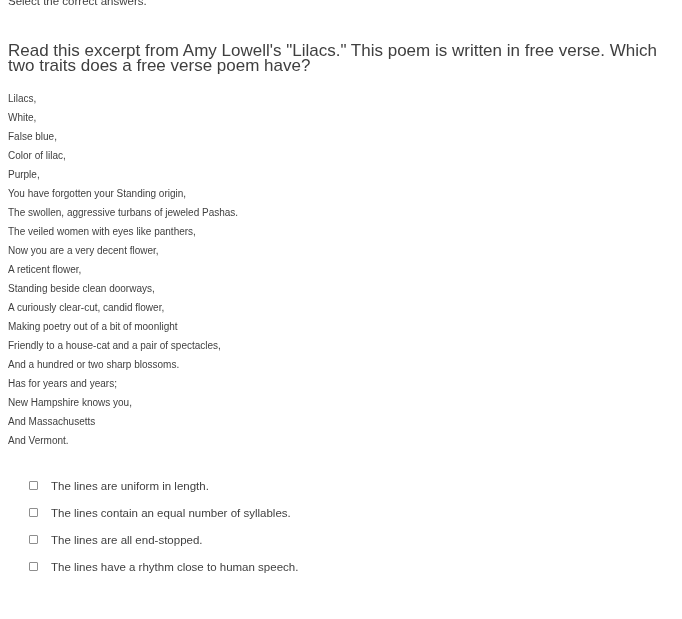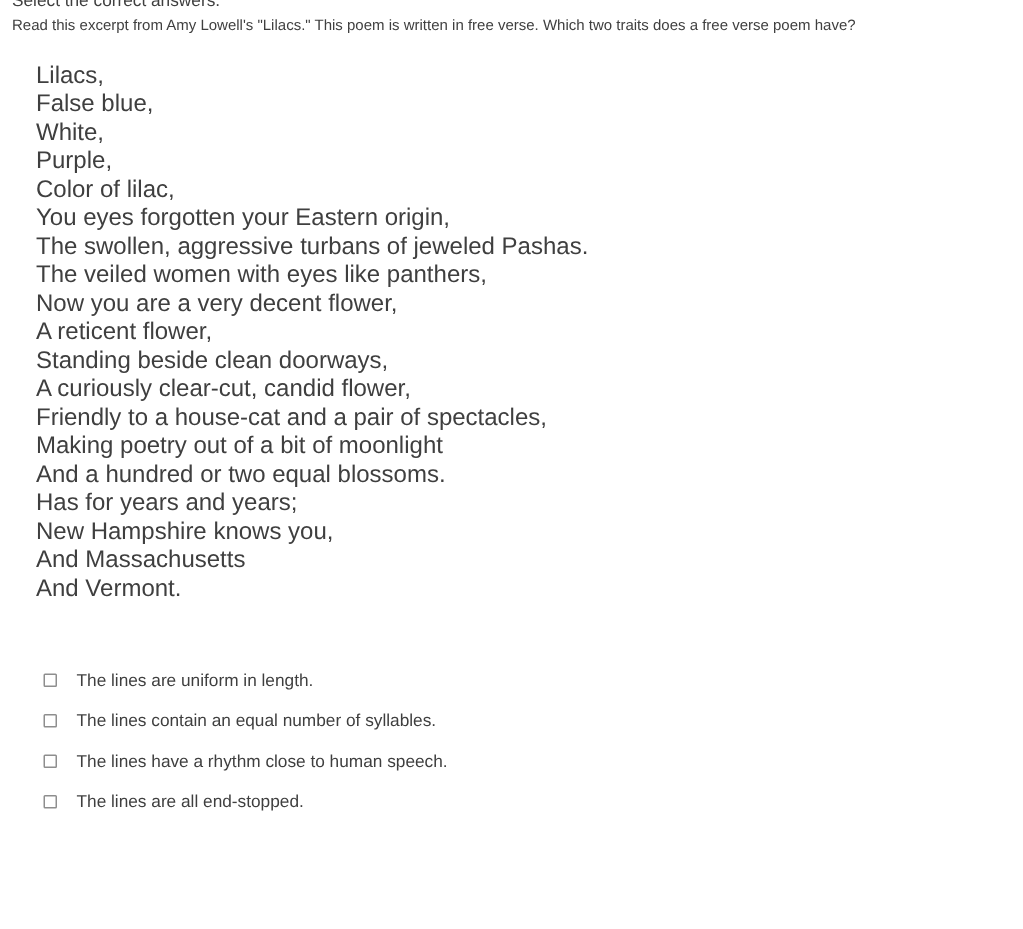--- a/index.html
+++ b/index.html
@@ -16,35 +16,34 @@
   }
   .page {
     padding: 0 8px;
   }
   .instruction {
     font-size: 11.5px;
     line-height: 15px;
     margin-top: -6px; 
   }
   .question {
-    font-size: 10px;
+    font-size: 17px;
     line-height: 15px;
-    margin-top: 1px;
+    margin-top: 34px;
   }
   .poem {
     margin-top: 16px;
   }
   .poem-line {
-    font-size: 16px;
+    font-size: 10px;
     line-height: 19px;
     white-space: pre;
-    margin-left: 16px;
   }
   .options {
-    margin-top: 38px;
+    margin-top: 22px;
   }
   .option {
     display: flex;
     align-items: center;
     height: 27px;
     padding-left: 21px;
     cursor: pointer;
   }
   .checkbox {
     -webkit-appearance: none;
@@ -68,34 +67,34 @@
 <body>
 
 <div class="page">
 
   <div class="instruction">Select the correct answers.</div>
 
   <div class="question">Read this excerpt from Amy Lowell's "Lilacs." This poem is written in free verse. Which two traits does a free verse poem have?</div>
 
   <div class="poem">
     <div class="poem-line">Lilacs,</div>
+    <div class="poem-line">White,</div>
     <div class="poem-line">False blue,</div>
-    <div class="poem-line">White,</div>
+    <div class="poem-line">Color of lilac,</div>
     <div class="poem-line">Purple,</div>
-    <div class="poem-line">Color of lilac,</div>
-    <div class="poem-line">You eyes forgotten your Eastern origin,</div>
+    <div class="poem-line">You have forgotten your Standing origin,</div>
     <div class="poem-line">The swollen, aggressive turbans of jeweled Pashas.</div>
     <div class="poem-line">The veiled women with eyes like panthers,</div>
     <div class="poem-line">Now you are a very decent flower,</div>
     <div class="poem-line">A reticent flower,</div>
     <div class="poem-line">Standing beside clean doorways,</div>
     <div class="poem-line">A curiously clear-cut, candid flower,</div>
+    <div class="poem-line">Making poetry out of a bit of moonlight</div>
     <div class="poem-line">Friendly to a house-cat and a pair of spectacles,</div>
-    <div class="poem-line">Making poetry out of a bit of moonlight</div>
-    <div class="poem-line">And a hundred or two equal blossoms.</div>
+    <div class="poem-line">And a hundred or two sharp blossoms.</div>
     <div class="poem-line">Has for years and years;</div>
     <div class="poem-line">New Hampshire knows you,</div>
     <div class="poem-line">And Massachusetts</div>
     <div class="poem-line">And Vermont.</div>
   </div>
 
   <div class="options">
 
     <div class="option">
       <input type="checkbox" class="checkbox" style="">
@@ -103,23 +102,23 @@
     </div>
 
 
     <div class="option">
       <input type="checkbox" class="checkbox" style="">
       <span class="option-label">The lines contain an equal number of syllables.</span>
     </div>
 
     <div class="option">
       <input type="checkbox" class="checkbox" style="">
-      <span class="option-label">The lines have a rhythm close to human speech.</span>
+      <span class="option-label">The lines are all end-stopped.</span>
     </div>
 
     <div class="option">
       <input type="checkbox" class="checkbox" style="">
-      <span class="option-label">The lines are all end-stopped.</span>
+      <span class="option-label">The lines have a rhythm close to human speech.</span>
     </div>
 
   </div>
 
 </div>
 
 </body></html>

